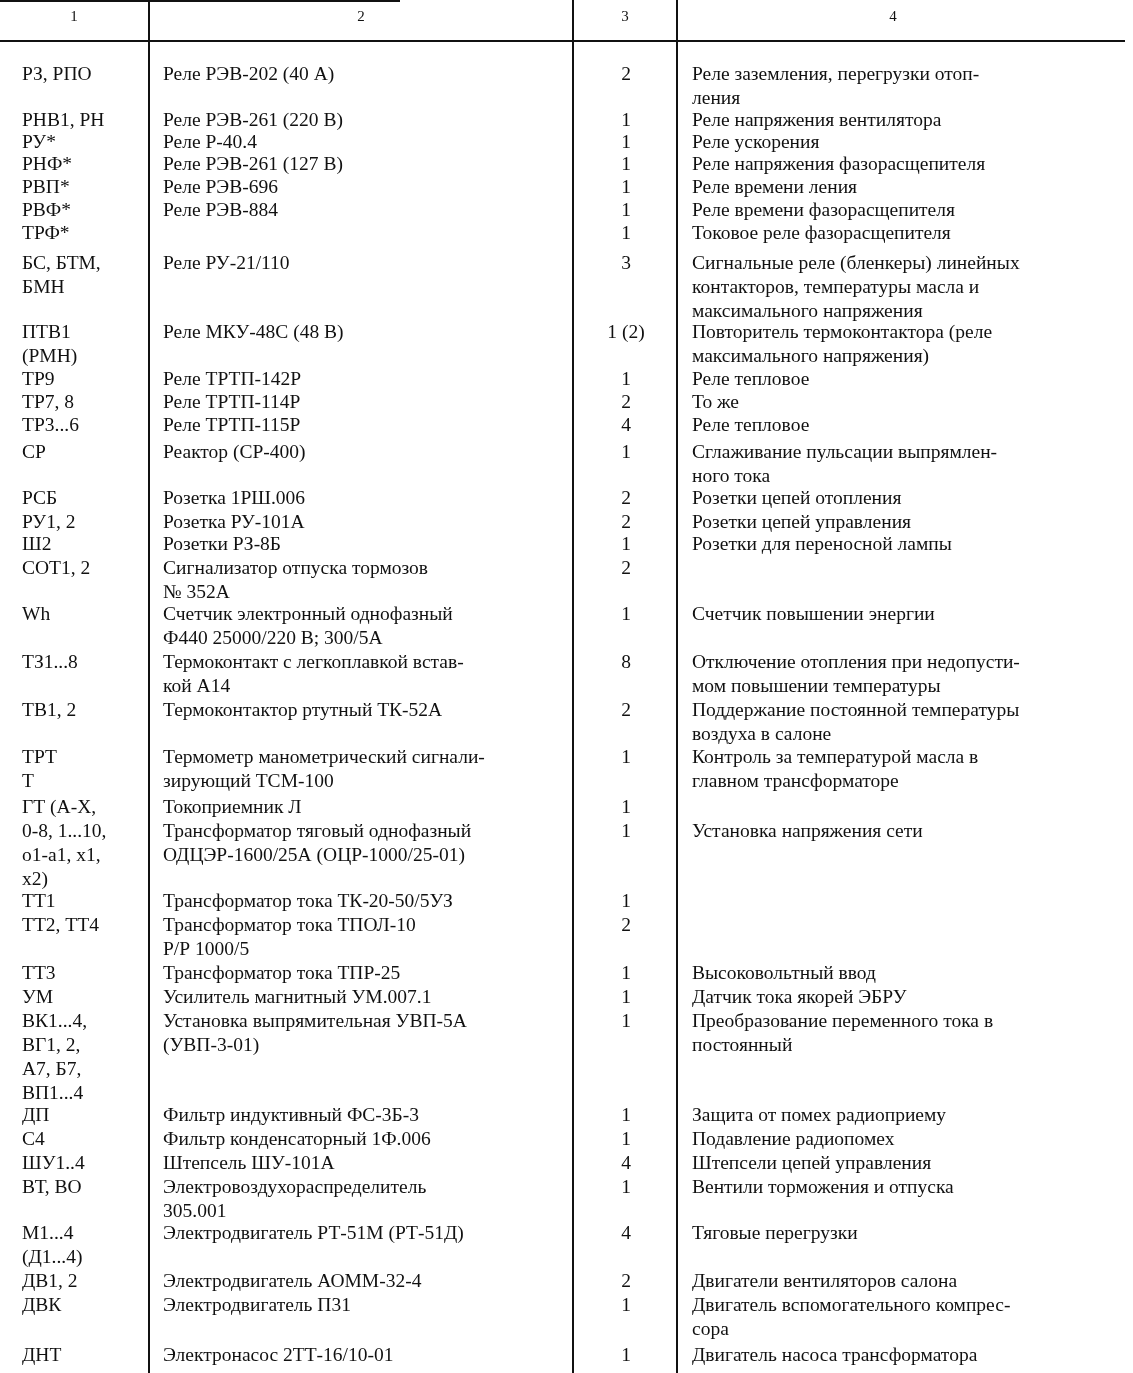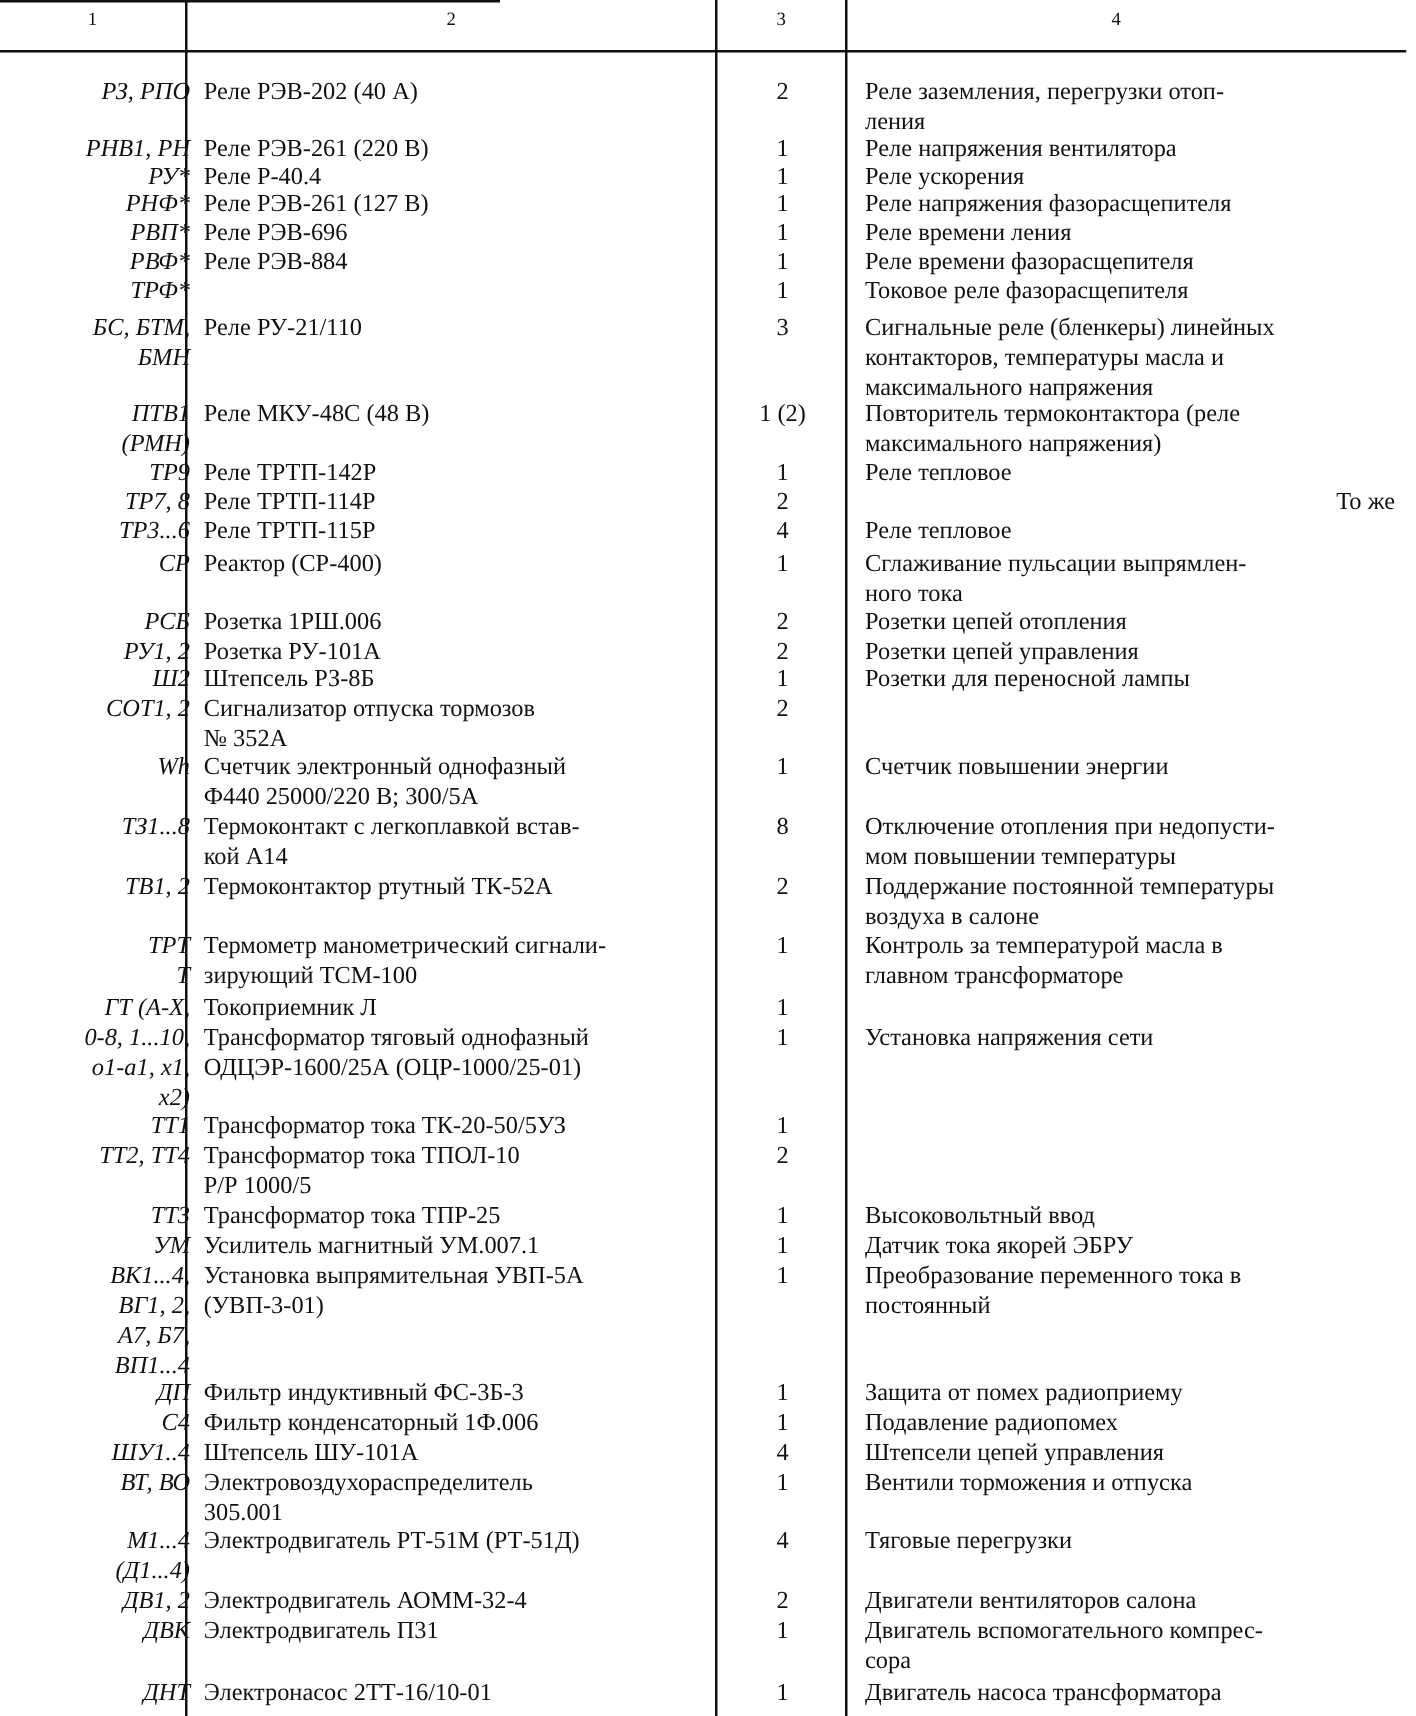--- a/index.html
+++ b/index.html
@@ -2,25 +2,25 @@
 <html><head>
 <meta charset="utf-8">
 <style>
   html, body { margin: 0; padding: 0; background: #ffffff; }
   body { width: 1133px; height: 1373px; position: relative; overflow: hidden;
          font-family: "Liberation Serif", "DejaVu Serif", serif; color: #111; }
   .vline { position: absolute; top: 0; width: 2px; background: #111; height: 1373px; }
   .hline { position: absolute; left: 0; height: 2px; background: #111; }
   .hdr { position: absolute; top: 8px; font-size: 15px; text-align: center; }
   .row { position: absolute; left: 0; width: 1133px; font-size: 19.5px; line-height: 24px; }
-  .c1 { position: absolute; left: 12px; width: 140px; font-style: italic; white-space: pre-line; text-align: right; }
+  .c1 { position: absolute; left: 22px; width: 140px; white-space: pre-line; }
   .c2 { position: absolute; left: 163px; width: 410px; white-space: pre-line; text-align: justify; }
   .c3 { position: absolute; left: 578px; width: 96px; text-align: center; }
   .c4 { position: absolute; left: 692px; width: 424px; white-space: pre-line; text-align: justify; }
-  .center { text-align: right; }
+  .center { text-align: left; }
 </style>
 </head>
 <body>
 
 <div class="vline" style="left:148px;"></div>
 <div class="vline" style="left:572px;"></div>
 <div class="vline" style="left:676px;"></div>
 <div class="hline" style="top:0; width:400px;"></div>
 <div class="hline" style="top:40px; width:1125px;"></div>
 
@@ -122,21 +122,21 @@
       <div class="c4">Розетки цепей отопления</div>
     </div>
     <div class="row" style="top: 510px;">
       <div class="c1">РУ1, 2</div>
       <div class="c2">Розетка РУ-101А</div>
       <div class="c3">2</div>
       <div class="c4">Розетки цепей управления</div>
     </div>
     <div class="row" style="top: 532px;">
       <div class="c1">Ш2</div>
-      <div class="c2">Штепсель РЗ-8Б</div>
+      <div class="c2">Розетки РЗ-8Б</div>
       <div class="c3">1</div>
       <div class="c4">Розетки для переносной лампы</div>
     </div>
     <div class="row" style="top: 556px;">
       <div class="c1">СОТ1, 2</div>
       <div class="c2">Сигнализатор отпуска тормозов
 № 352А</div>
       <div class="c3">2</div>
       <div class="c4"></div>
     </div>

